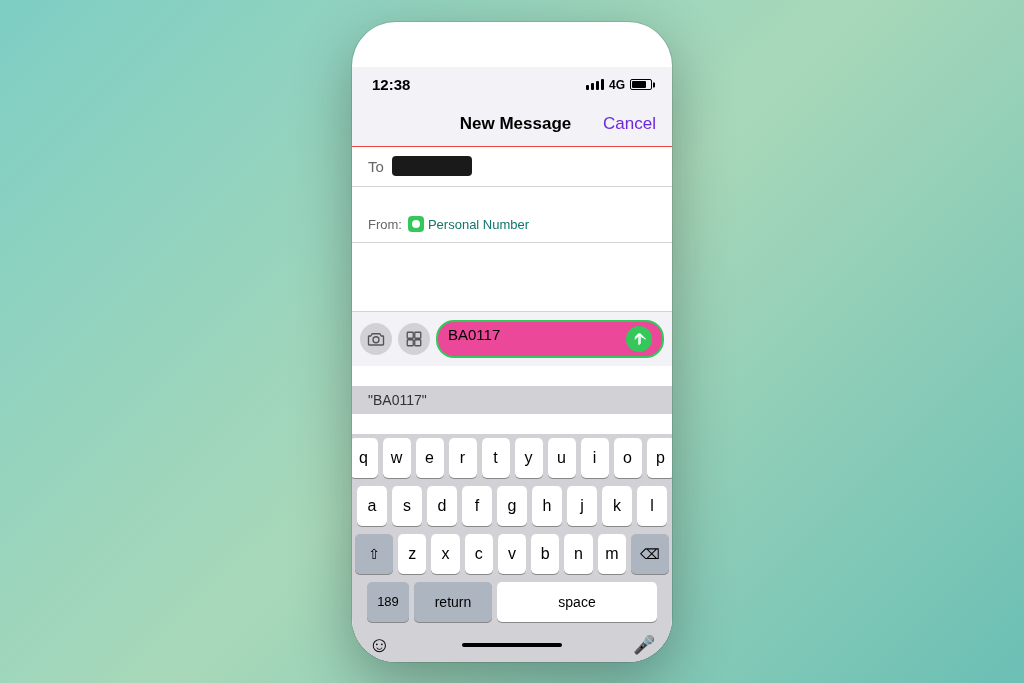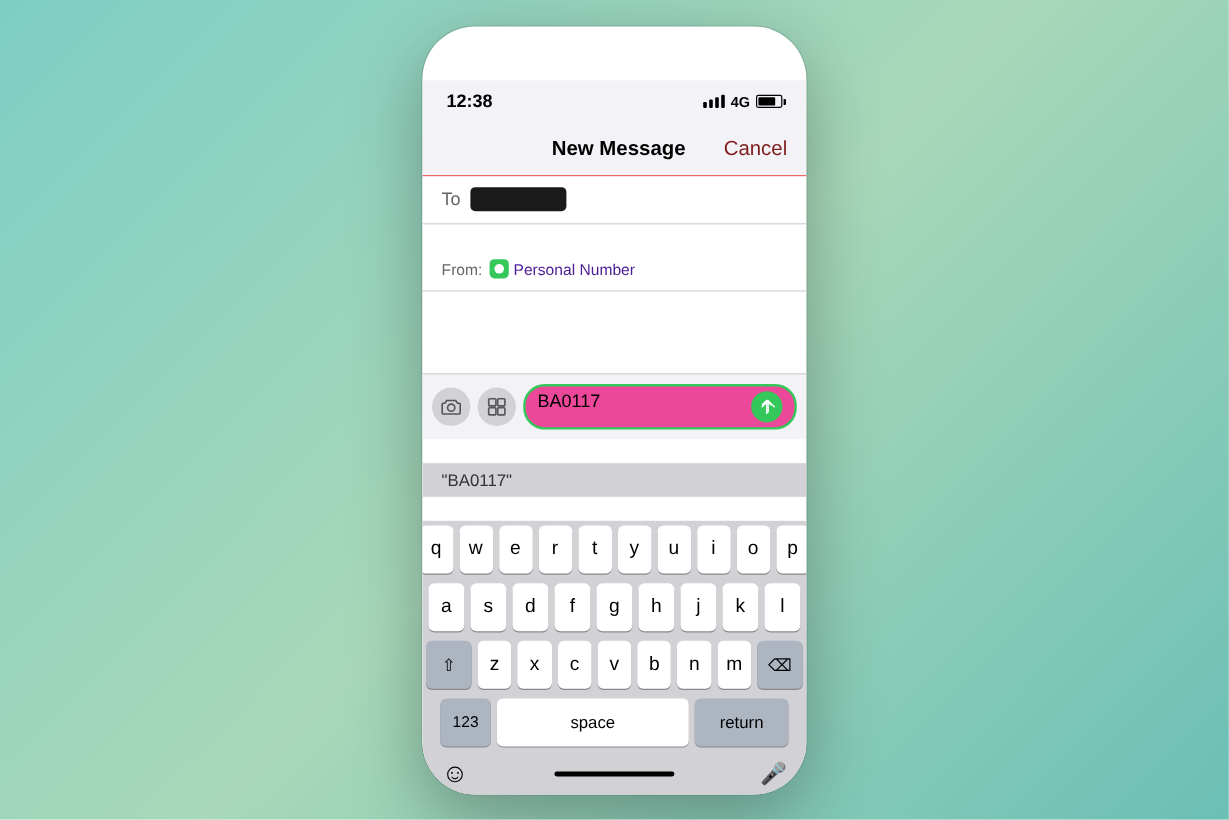--- a/index.html
+++ b/index.html
@@ -108,21 +108,21 @@
     }
 
     .nav-title {
       font-size: 17px;
       font-weight: 600;
       color: #000;
     }
 
     .nav-cancel {
       font-size: 17px;
-      color: #7f1d1d;
+      color: #6d28d9;
       cursor: pointer;
     }
 
     .nav-spacer {
       width: 60px;
     }
 
     
     .compose-area {
       background: #fff;
@@ -184,21 +184,21 @@
 
     .from-icon-inner {
       width: 8px;
       height: 8px;
       background: white;
       border-radius: 50%;
     }
 
     .from-number {
       font-size: 13px;
-      color: #4c1d95;
+      color: #0f766e;
     }
 
     .message-body {
       flex: 1;
       background: #fff;
     }
 
     
     .input-toolbar {
       background: #f2f2f7;
@@ -462,23 +462,23 @@
         <div class="key">x</div>
         <div class="key">c</div>
         <div class="key">v</div>
         <div class="key">b</div>
         <div class="key">n</div>
         <div class="key">m</div>
         <div class="key key-special key-delete">⌫</div>
       </div>
 
       <div class="keyboard-row">
-        <div class="key key-special key-123">123</div>
+        <div class="key key-special key-123">189</div>
+        <div class="key key-special key-return">return</div>
         <div class="key key-space">space</div>
-        <div class="key key-special key-return">return</div>
       </div>
 
       <div class="keyboard-bottom">
         <span class="emoji-key">☺</span>
         <div class="bottom-bar"></div>
         <span class="mic-key">🎤</span>
       </div>
     </div>
 
   </div>

